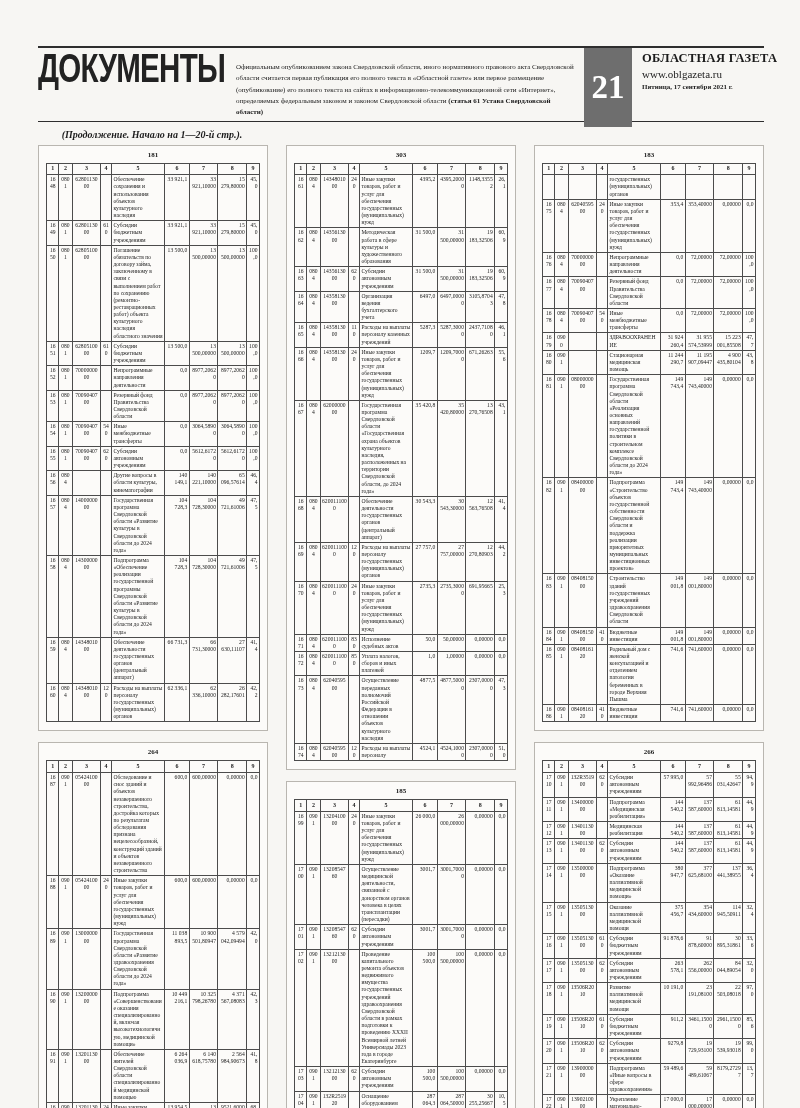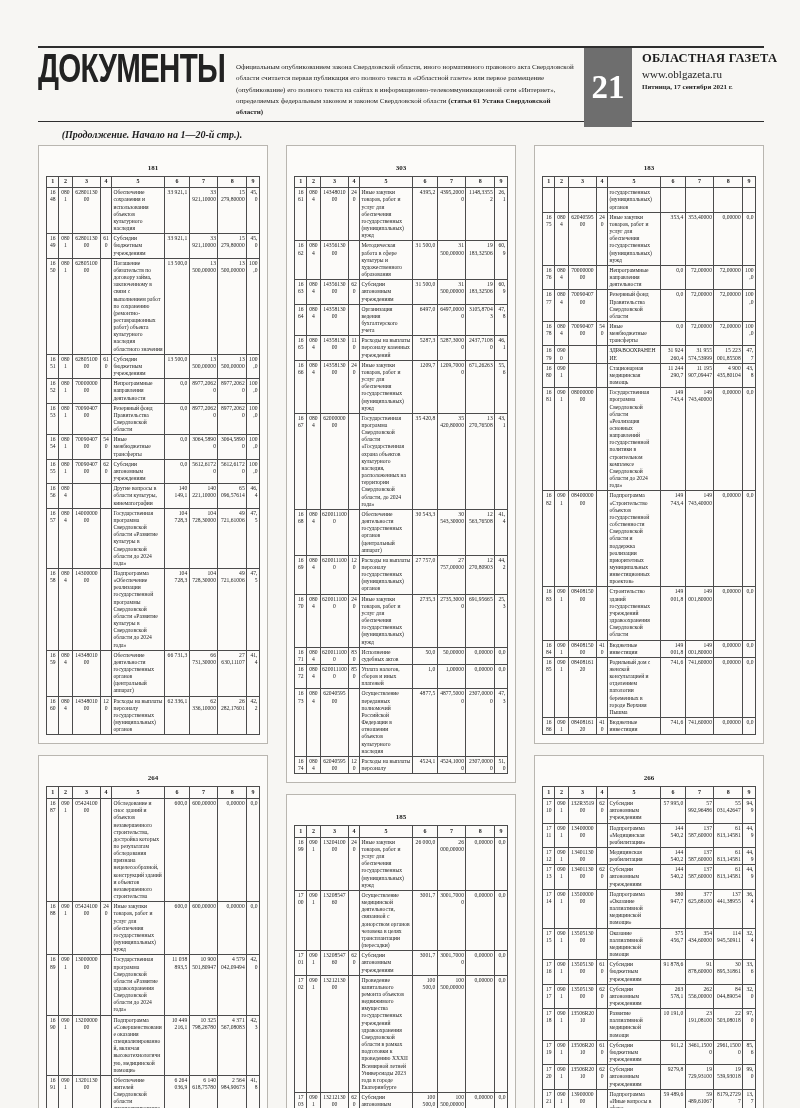--- a/index.html
+++ b/index.html
@@ -68,21 +68,21 @@
     display: grid;
     grid-template-columns: repeat(3, 1fr);
     column-gap: 18px;
     margin: 0 36px 0 38px;
     align-items: start;
   }
   .gcol { display: flex; flex-direction: column; }
   .tbox {
     border: 1px solid #b9b6b0;
     background: #fcfbf9;
-    padding: 18px 7px 8px;
+    padding: 5px 7px 8px;
     margin-bottom: 11px;
   }
   .tnum { text-align: center; font-size: 7px; font-weight: 700; margin-bottom: 4px; }
   table { width: 100%; border-collapse: collapse; table-layout: fixed; }
   th, td {
     border: 0.7px solid #4c4c4c;
     font-size: 5.6px;
     line-height: 1.28;
     padding: 1px 1.5px;
     vertical-align: top;

